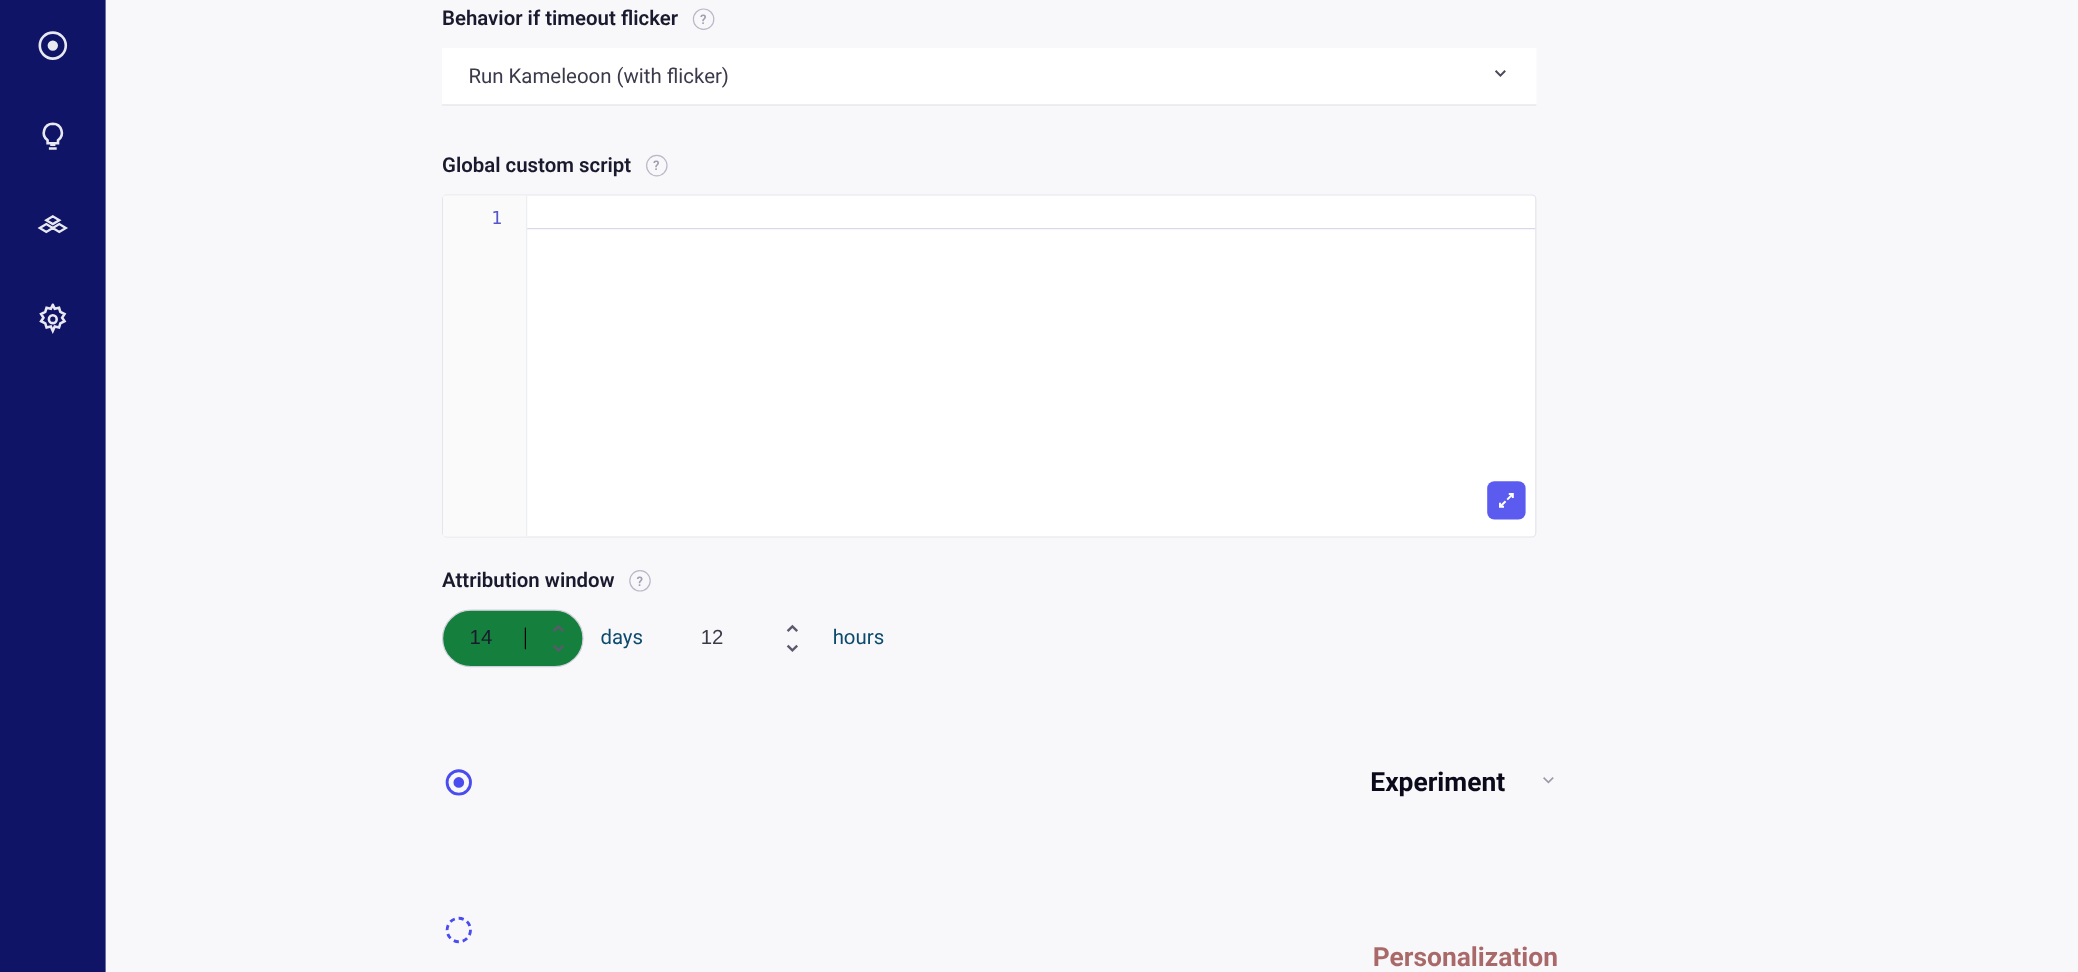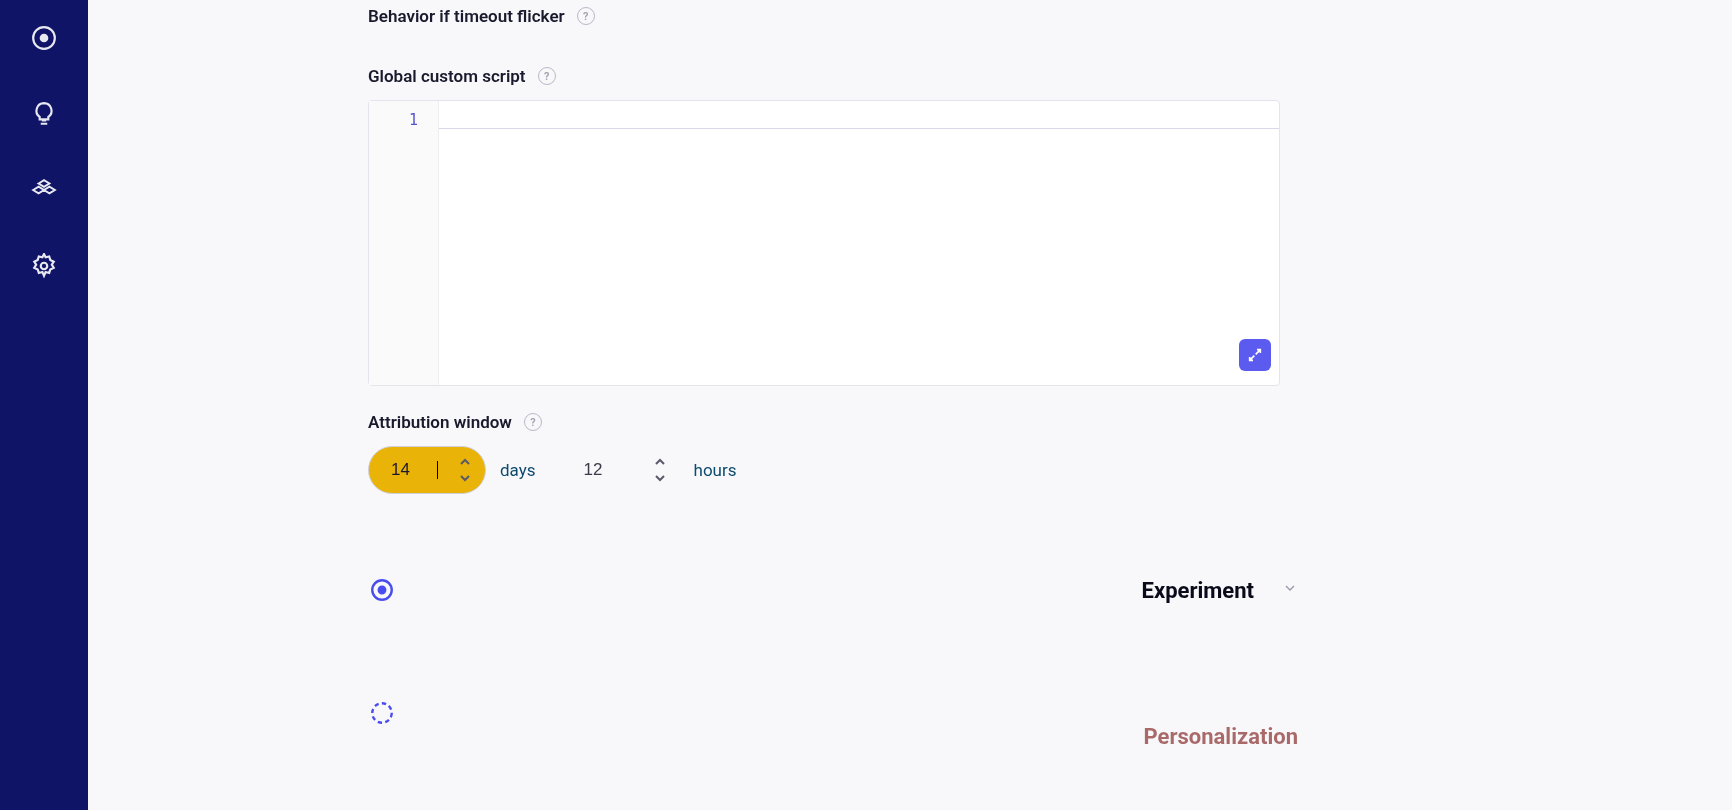--- a/index.html
+++ b/index.html
@@ -148,21 +148,21 @@
     }
     .attr-row {
       display: flex;
       align-items: center;
       gap: 14px;
       margin-top: 12px;
     }
     .stepper {
       display: flex;
       align-items: center;
-      background: #eab308;
+      background: #15803d;
       border: 1px solid #d0d0dc;
       border-radius: 24px;
       height: 48px;
       padding: 0 4px 0 22px;
       width: 118px;
       position: relative;
     }
     .stepper-noborder {
       display: flex;
       align-items: center;
@@ -274,20 +274,28 @@
     </svg>
   </div>
 </div>
 
 <div class="main">
 
   <div class="behavior-section">
     <div class="section-label">
       <span>Behavior if timeout flicker</span>
       <span class="help-icon">?</span>
+    </div>
+    <div class="dropdown">
+      <span>Run Kameleoon (with flicker)</span>
+      <span class="chevron-down">
+        <svg width="16" height="16" viewBox="0 0 24 24" fill="none" stroke="currentColor" stroke-width="2.5">
+            <path d="M6 9l6 6 6-6"></path>
+          </svg>
+      </span>
     </div>
   </div>
 
   <div class="script-section">
     <div class="section-label">
       <span>Global custom script</span>
       <span class="help-icon">?</span>
     </div>
     <div class="code-editor">
       <div class="code-gutter">

